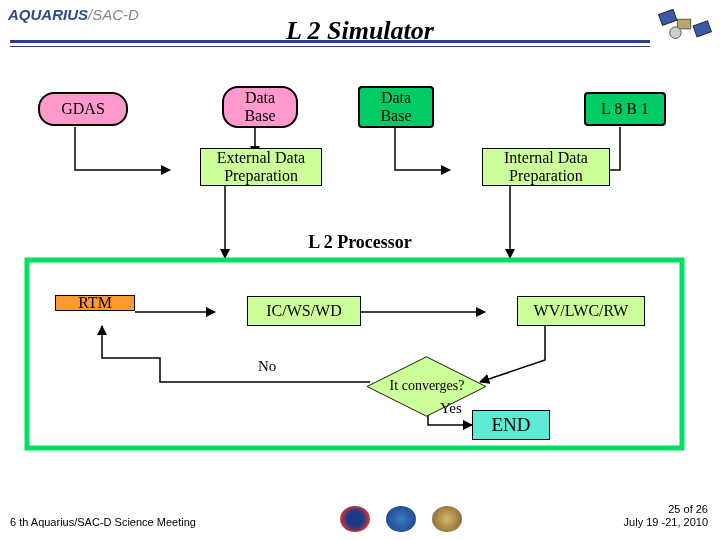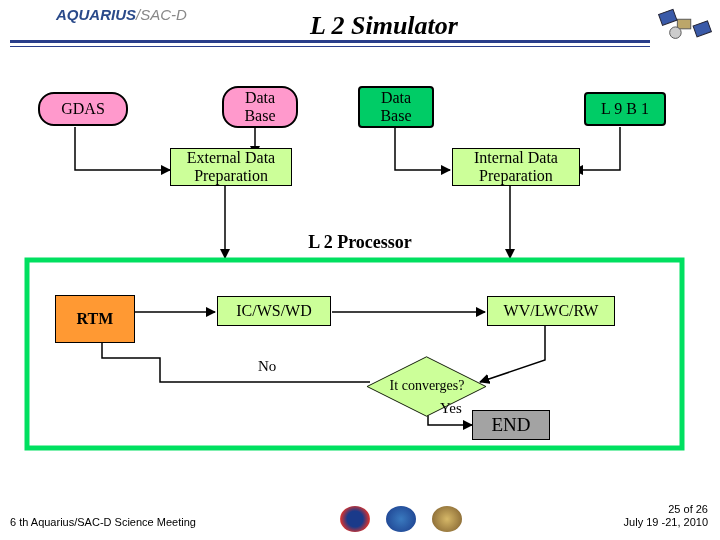--- a/index.html
+++ b/index.html
@@ -5,43 +5,43 @@
   * { box-sizing: border-box; margin: 0; padding: 0; }
   body {
     width: 720px; height: 540px;
     font-family: "Times New Roman", serif;
     background: #fff;
     position: relative;
     overflow: hidden;
   }
   .header {
     position: absolute; top: 0; left: 0; right: 0; height: 46px;
-    display: flex; align-items: center; margin-left: 48px;
+    display: flex; align-items: flex-end;
   }
   .logo { position: absolute; left: 8px; top: 6px; font-weight: bold; font-style: italic; font-size: 15px; color: #2a4a8a; font-family: Arial, sans-serif; }
   .logo .sac { color: #888; font-style: italic; font-weight: normal; }
   .title {
     width: 100%; text-align: center; font-size: 26px; font-weight: bold; font-style: italic;
     padding-top: 6px;
   }
   .hr1 { position: absolute; top: 40px; left: 10px; right: 70px; height: 3px; background: #2a3e8a; }
   .hr2 { position: absolute; top: 46px; left: 10px; right: 70px; height: 1px; background: #2a3e8a; }
   .sat { position: absolute; right: 6px; top: 2px; width: 58px; height: 46px; }
 
   svg.canvas { position: absolute; left: 0; top: 0; width: 720px; height: 540px; }
 
   .box {
     position: absolute;
     display: flex; align-items: center; justify-content: center;
     text-align: center; font-size: 16px; line-height: 1.1;
-    background: #a3a3a3;
+    background: #5eead4;
   }
   .pink { background: #ff99cc; border: 2px solid #000; border-radius: 16px; }
   .green { background: #00cc66; border: 2px solid #000; border-radius: 4px; }
-  .ygreen { background: #ccff99; border: 1px solid #000; }
+  .ygreen { background: #ccff99; border: 1px solid #000; margin-left: 30px; }
   .orange { background: #ff9933; border: 1px solid #000; }
   .l2label { font-size: 18px; font-weight: bold; }
   .yes, .no { position: absolute; font-size: 15px; }
   .diamond {
     position: absolute;
     width: 130px; height: 60px;
     display: flex; align-items: center; justify-content: center; text-align: right;
   }
   .diamond-shape {
     position: absolute; inset: 0;
@@ -114,31 +114,31 @@
 </svg>
 
 <div class="box pink" style="left:38px; top:92px; width:90px; height:34px;">
     <span>GDAS</span>
   </div>
 <div class="box pink" style="left:222px; top:86px; width:76px; height:42px; white-space:pre-line;"><span>Data
 Base</span></div>
 <div class="box green" style="left:358px; top:86px; width:76px; height:42px; white-space:pre-line; color:#000;"><span>Data
 Base</span></div>
 <div class="box green" style="left:584px; top:92px; width:82px; height:34px;">
-    <span>L 9 B 1</span>
+    <span>L 8 B 1</span>
   </div>
 
 <div class="box ygreen" style="left:170px; top:148px; width:122px; height:38px; white-space:pre-line;"><span>External Data
 Preparation</span></div>
 <div class="box ygreen" style="left:452px; top:148px; width:128px; height:38px; white-space:pre-line;"><span>Internal Data
 Preparation</span></div>
 
 <div class="l2label" style="position:absolute; left:0; right:0; top:232px; text-align:center;">L 2 Processor</div>
 
-<div class="box orange" style="left:55px; top:295px; width:80px; height:48px;font-weight:bold;">
+<div class="box orange" style="left:55px; top:295px; width:80px; height:16px;">
     <span>RTM</span>
   </div>
 <div class="box ygreen" style="left:217px; top:296px; width:114px; height:30px;">
     <span>IC/WS/WD</span>
   </div>
 <div class="box ygreen" style="left:487px; top:296px; width:128px; height:30px;">
     <span>WV/LWC/RW</span>
   </div>
 
 <div class="no" style="left:258px; top:358px;">No</div>

